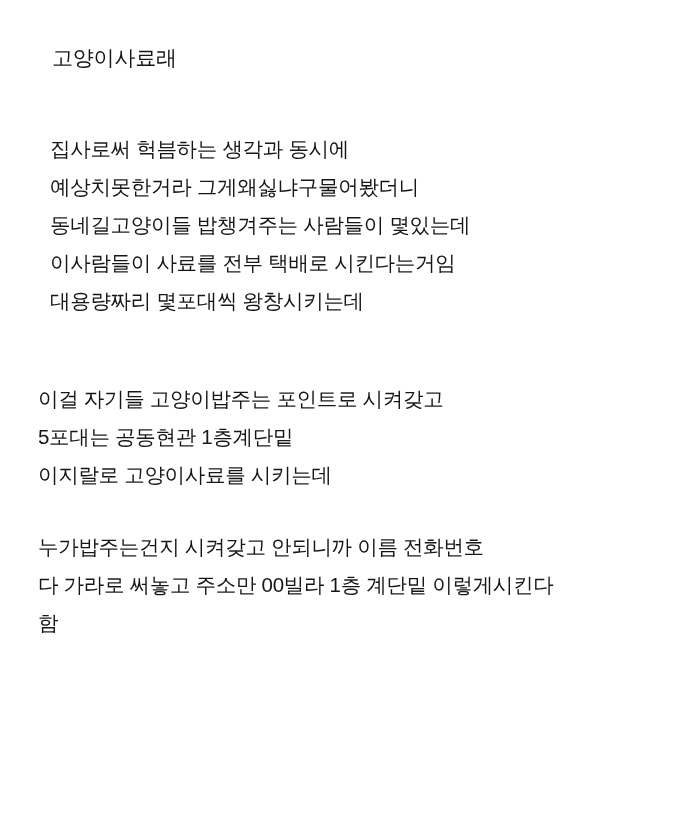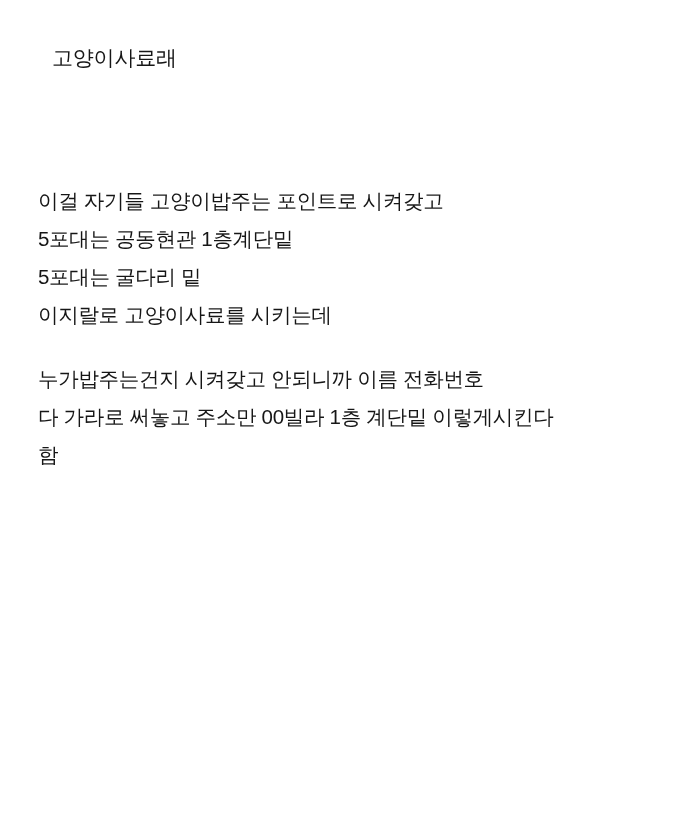--- a/index.html
+++ b/index.html
@@ -41,41 +41,48 @@
     font-size: 20.5px;
     line-height: 38px;
     color: #161616;
     letter-spacing: -0.3px;
   }
   .block.indented {
     padding-left: 20px;
   }
   .block.flush {
     padding-left: 8px;
+    margin-top: 8px;
   }
   .line {
     white-space: pre;
   }
 </style>
 </head>
 <body>
 
 <div class="page">
 
   <div class="title">고양이사료래</div>
 
   <div class="gap-lg"></div>
 
+  <div class="block indented">
+    <div class="line">집사로써 헉븜하는 생각과 동시에</div>
+    <div class="line">예상치못한거라 그게왜싫냐구물어봤더니</div>
+    <div class="line">동네길고양이들 밥챙겨주는 사람들이 몇있는데</div>
+    <div class="line">이사람들이 사료를 전부 택배로 시킨다는거임</div>
+    <div class="line">대용량짜리 몇포대씩 왕창시키는데</div>
+  </div>
 
   <div class="gap-md"></div>
 
   <div class="block flush">
     <div class="line">이걸 자기들 고양이밥주는 포인트로 시켜갖고</div>
     <div class="line">5포대는 공동현관 1층계단밑</div>
-    <div class="line">5포대는 굴다리 밑</div>
     <div class="line">이지랄로 고양이사료를 시키는데</div>
   </div>
 
   <div class="gap-sm"></div>
 
   <div class="block flush">
     <div class="line">누가밥주는건지 시켜갖고 안되니까 이름 전화번호</div>
     <div class="line">다 가라로 써놓고 주소만 00빌라 1층 계단밑 이렇게시킨다</div>
     <div class="line">함</div>
   </div>

